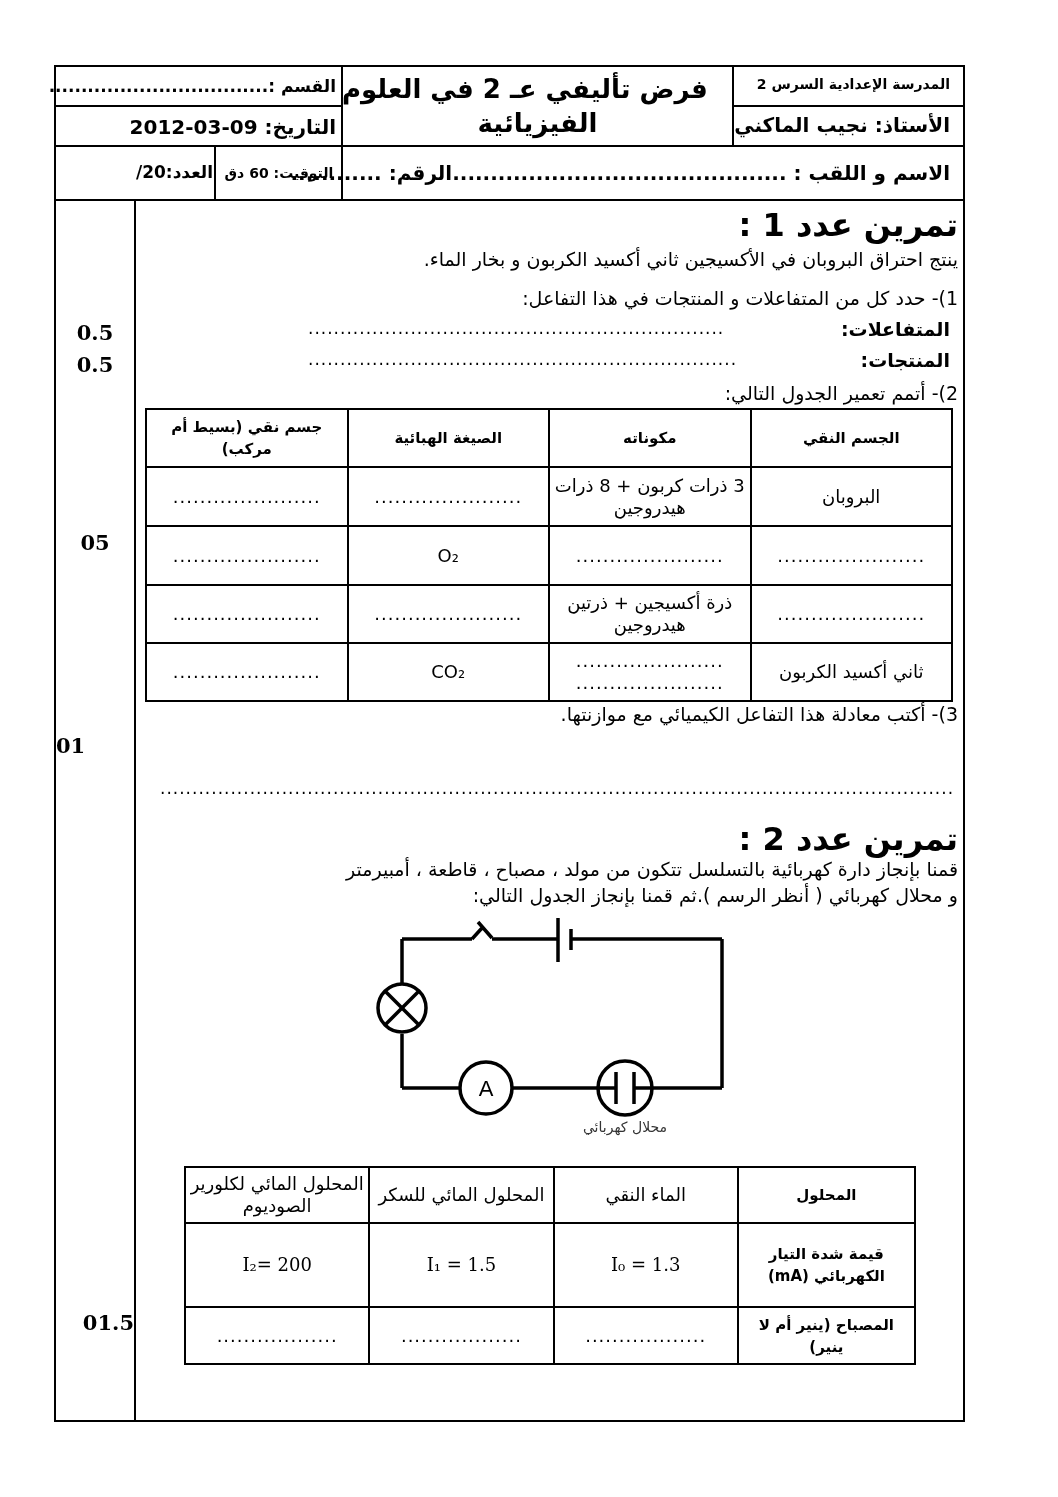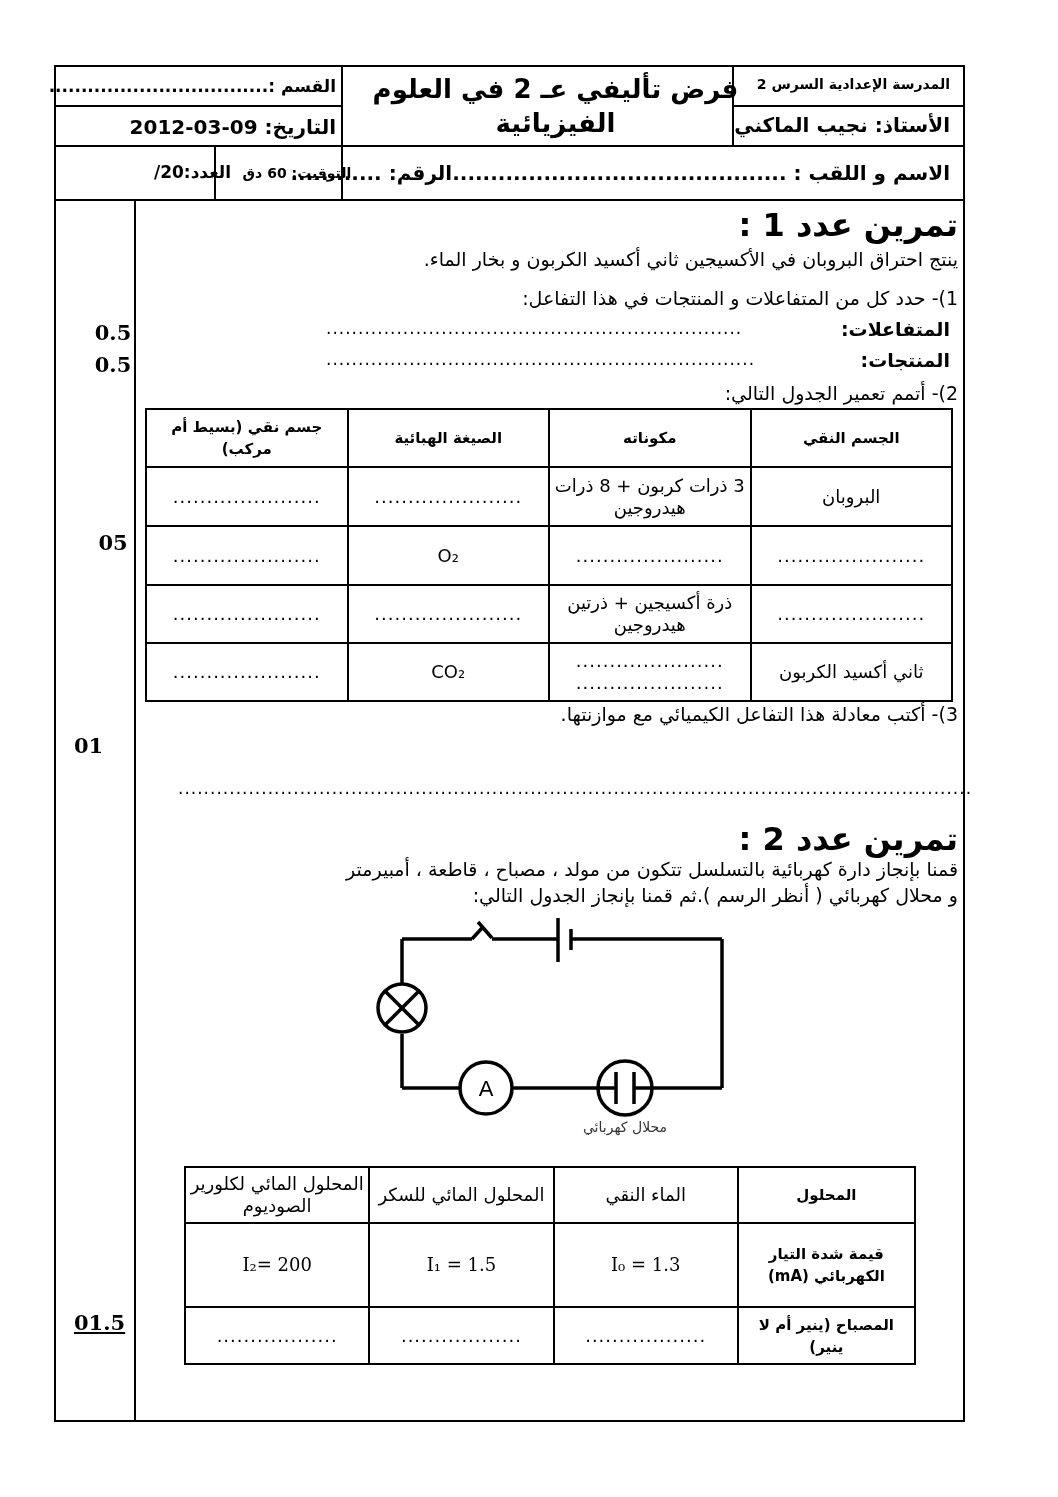--- a/index.html
+++ b/index.html
@@ -4,21 +4,21 @@
 <style>
   html, body { margin:0; padding:0; background:#ffffff; }
   body { width:1058px; height:1497px; position:relative; overflow:hidden;
          font-family:"DejaVu Sans", sans-serif; color:#000; }
   .abs { position:absolute; }
   .frame { position:absolute; left:54px; top:65px; width:911px; height:1357px;
            border:2px solid #000; box-sizing:border-box; }
   .hline { position:absolute; height:2px; background:#000; }
   .vline { position:absolute; width:2px; background:#000; }
   .rtl { direction:rtl; unicode-bidi:embed; }
-  .txt { position:absolute; white-space:nowrap;margin-left:18px; }
+  .txt { position:absolute; white-space:nowrap; }
   .b { font-weight:bold; }
   .title { font-size:26px; font-weight:bold; text-align:center; line-height:30px; }
   .hdr-s { font-size:14px; font-weight:bold; }
   .hdr-m { font-size:17px; font-weight:bold; }
   .hdr-l { font-size:20px; font-weight:bold; }
   .ex-title { font-size:32px; font-weight:bold; }
   .body-t { font-size:19px; }
   .q { font-size:19px; }
   .score { font-size:21px; font-weight:bold; font-family:"DejaVu Serif", serif; }
   table.grid { position:absolute; border-collapse:collapse; direction:rtl; }
@@ -40,33 +40,33 @@
 <div class="hline" style="left:54px; top:199px; width:911px;"></div>
 <div class="vline" style="left:341px; top:65px; height:80px;"></div>
 <div class="vline" style="left:732px; top:65px; height:80px;"></div>
 <div class="vline" style="left:214px; top:145px; height:55px;"></div>
 <div class="vline" style="left:341px; top:145px; height:55px;"></div>
 
 <div class="vline" style="left:134px; top:199px; height:1223px;"></div>
 
 <div class="txt rtl hdr-s" style="right:108px; top:76px;">المدرسة الإعدادية السرس 2</div>
 <div class="txt rtl hdr-l" style="right:108px; top:113px;">الأستاذ: نجيب الماكني</div>
-<div class="txt rtl title" style="left:342px; width:391px; top:74px; text-align:center;">فرض تأليفي عـ 2 في العلوم</div>
+<div class="txt rtl title" style="left:342px; width:391px; top:74px; text-align:left;">فرض تأليفي عـ 2 في العلوم</div>
 <div class="txt rtl title" style="left:342px; width:391px; top:108px; text-align:center;">الفيزيائية</div>
 <div class="txt rtl hdr-m" style="right:722px; top:76px;">القسم :..................................</div>
 <div class="txt rtl hdr-l" style="right:722px; top:115px;">التاريخ: 09-03-2012</div>
 <div class="txt rtl hdr-l" style="right:108px; top:161px;">الاسم و اللقب : ............................................الرقم: ............</div>
 <div class="txt rtl hdr-s" style="left:218px; width:122px; top:165px; text-align:center;">التوقيت: 60 دق</div>
 <div class="txt rtl hdr-m" style="left:58px; width:155px; top:162px; text-align:right;">العدد:20/</div>
 
 <div class="txt score" style="left:56px; width:78px; top:320px; text-align:center;">0.5</div>
 <div class="txt score" style="left:56px; width:78px; top:352px; text-align:center;">0.5</div>
 <div class="txt score" style="left:56px; width:78px; top:530px; text-align:center;">05</div>
 <div class="txt score" style="left:56px; width:78px; top:733px; text-align:left;">01</div>
-<div class="txt score" style="left:56px; width:78px; top:1310px; text-align:left;text-decoration:underline;">01.5</div>
+<div class="txt score" style="left:56px; width:78px; top:1310px; text-align:right;">01.5</div>
 
 <div class="txt rtl ex-title" style="right:100px; top:206px;">تمرين عدد 1 :</div>
 <div class="txt rtl body-t" style="right:100px; top:248px;">ينتج احتراق البروبان في الأكسيجين ثاني أكسيد الكربون و بخار الماء.</div>
 <div class="txt rtl q" style="right:100px; top:287px;">1)- حدد كل من المتفاعلات و المنتجات في هذا التفاعل:</div>
 <div class="txt rtl q b" style="right:108px; top:318px;">المتفاعلات:</div>
 <div class="txt dots" style="left:308px; top:318px; font-size:17px;">.................................................................</div>
 <div class="txt rtl q b" style="right:108px; top:349px;">المنتجات:</div>
 <div class="txt dots" style="left:308px; top:349px; font-size:17px;">...................................................................</div>
 <div class="txt rtl q" style="right:100px; top:382px;">2)- أتمم تعمير الجدول التالي:</div>
 

